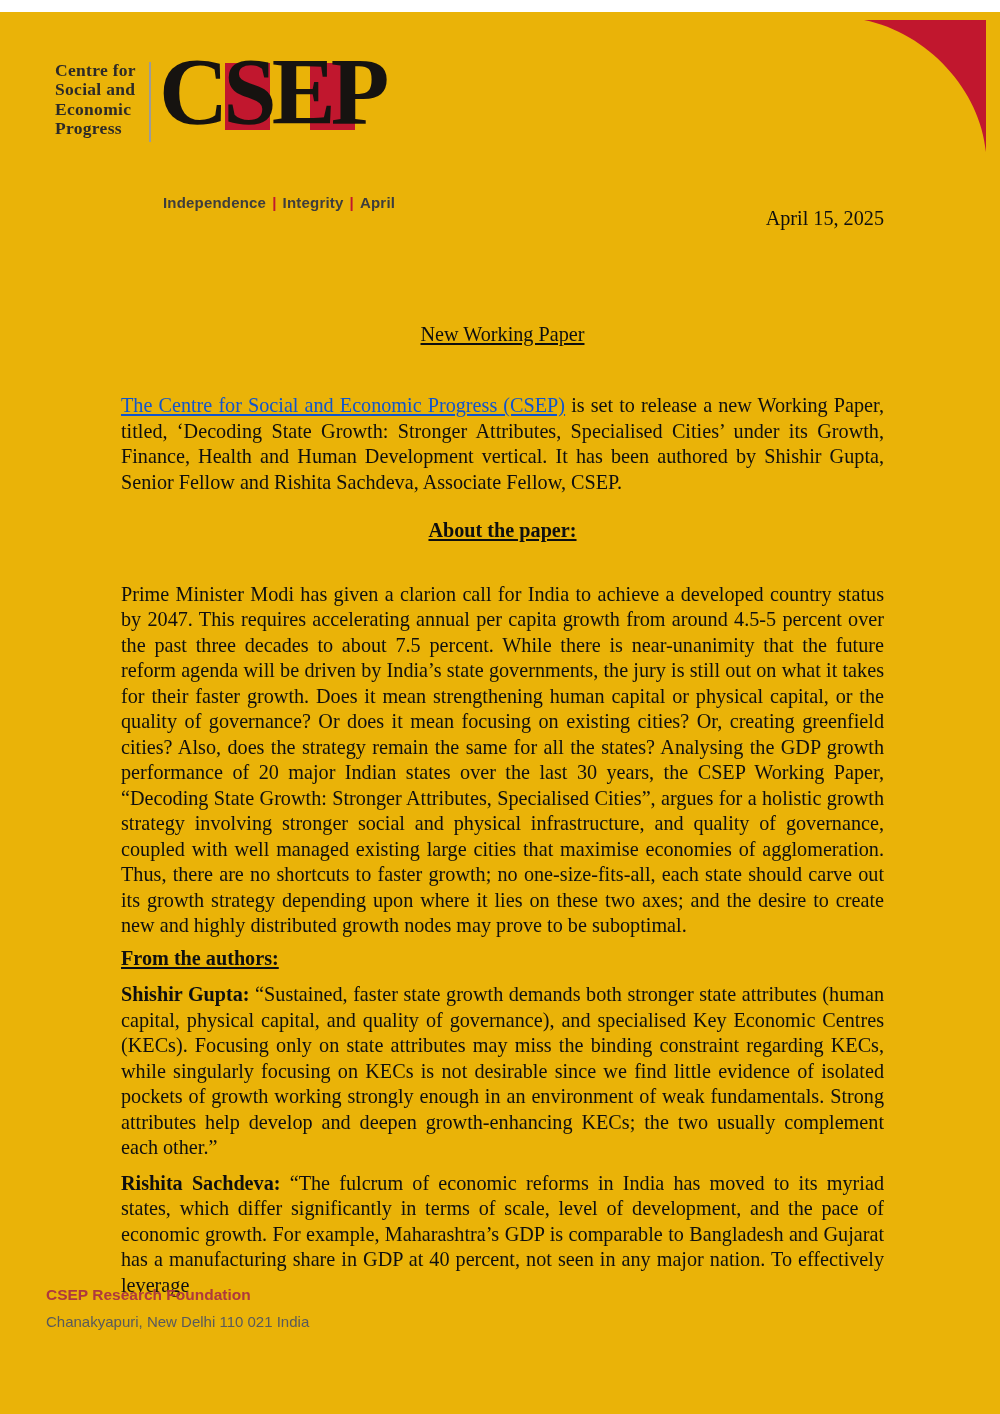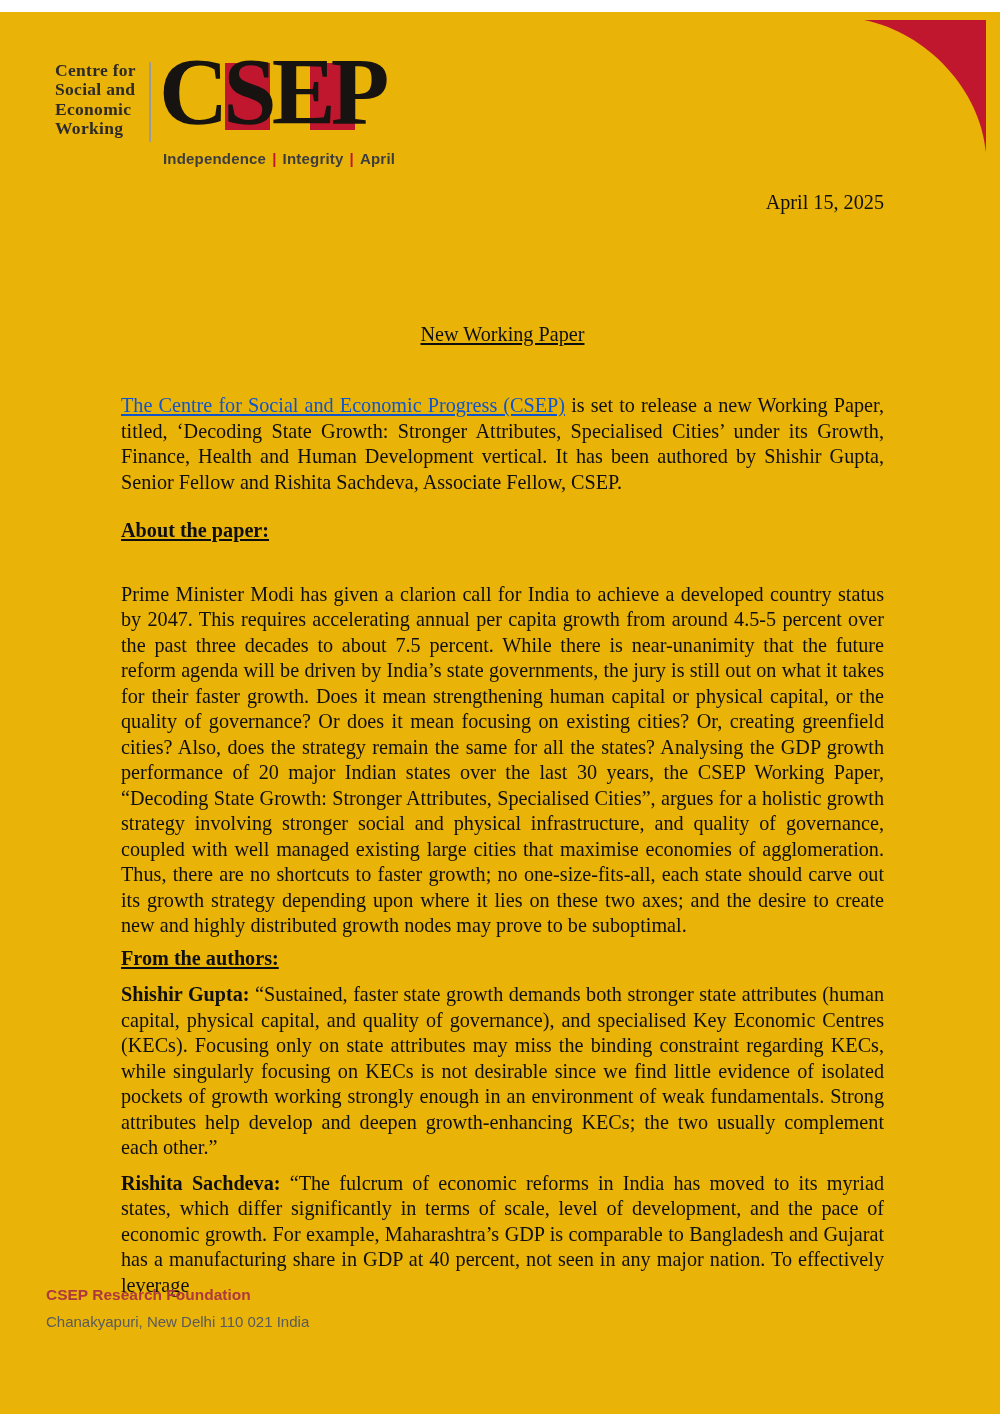--- a/index.html
+++ b/index.html
@@ -14,52 +14,52 @@
   .corner { position:absolute; top:8px; right:14px; width:122px; height:132px; }
 
   
   .masthead { position:absolute; left:55px; top:46px; display:flex; align-items:flex-start; }
   .org-name {
     font-family:"Liberation Serif", serif; font-weight:700;
     font-size:17.5px; line-height:19.3px; color:#2d2a28;
     letter-spacing:0.3px; padding-top:3px;
   }
   .v-rule { width:2px; height:80px; background:#9b9b9b; margin:4px 12px 0 13px; }
-  .brand-col { display:flex; flex-direction:column; }
+  .brand-col { display:flex; flex-direction:column;gap:44px; }
   .csep-block { position:relative; width:240px; height:82px; }
   .accent-sq { position:absolute; top:5px; width:45px; height:67px; background:#c1172e; }
   .accent-sq.sq-s { left:62px; }
   .accent-sq.sq-e { left:147px; }
   .csep-word {
     position:absolute; left:-4px; top:-14px;
     font-family:"Liberation Serif", serif; font-weight:700;
     font-size:96px; line-height:96px; letter-spacing:-5px; color:#161310;
     white-space:nowrap;
   }
   .tagline {
     margin-top:10px; font-family:"Liberation Sans", sans-serif;
     font-weight:700; font-size:15px; color:#3d3d3d; letter-spacing:0.2px;
     white-space:nowrap;
   }
   .tagline .pipe { color:#c1172e; margin:0 6px; }
 
   
-  .date-line { position:absolute; top:179px; left:121px; width:763px; text-align:right; font-size:20.2px; }
+  .date-line { position:absolute; top:195px; left:121px; width:763px; text-align:right; font-size:20.2px; }
   .doc-title { position:absolute; top:271px; left:121px; width:763px; text-align:center; font-size:20.2px; font-weight:700; letter-spacing:0.2px; }
   .doc-subtitle { position:absolute; top:311px; left:121px; width:763px; text-align:center; font-size:20.2px; text-decoration:underline; }
 
   
   .body-col { position:absolute; left:121px; top:381px; width:763px; font-size:20.2px; line-height:25.5px; }
   .para { margin:0; text-align:justify; }
   .para-intro { margin-bottom:23px; }
   .para-about { margin-bottom:7px; }
   .para-sg { margin-bottom:10px; }
   .para-rs { margin-bottom:0; }
   .heading { font-weight:700; text-decoration:underline; margin:0; font-size:20.2px; }
-  .h-about { margin-bottom:38px; }
+  .h-about { margin-bottom:38px;text-align:center; }
   .h-authors { margin-bottom:11px; }
   .doc-link { color:#1155cc; text-decoration:underline; cursor:pointer; }
 
   
   .footer { position:absolute; left:46px; top:1274px; font-family:"Liberation Sans", sans-serif; }
   .footer-org { color:#ae383e; font-weight:700; font-size:15.5px; margin:0 0 9px 0; }
   .footer-line { color:#595a5c; font-size:15px; line-height:18.5px; }
 </style>
 </head>
 <body>
@@ -68,21 +68,21 @@
 
   <svg class="corner" viewBox="0 0 122 132" xmlns="http://www.w3.org/2000/svg" aria-hidden="true">
     <path d="M0 0 H122 V132 C116 70 64 13 0 0 Z" fill="#c1172e"></path>
   </svg>
 
   <header class="masthead">
     <div class="org-name">
       <div>Centre for</div>
       <div>Social and</div>
       <div>Economic</div>
-      <div>Working</div>
+      <div>Progress</div>
     </div>
     <div class="v-rule"></div>
     <div class="brand-col">
       <div class="csep-block">
         <div class="accent-sq sq-s"></div>
         <div class="accent-sq sq-e"></div>
         <div class="csep-word">CSEP</div>
       </div>
       <div class="tagline">
         <span>Independence</span><span class="pipe">|</span><span>Integrity</span><span class="pipe">|</span><span>April</span>

